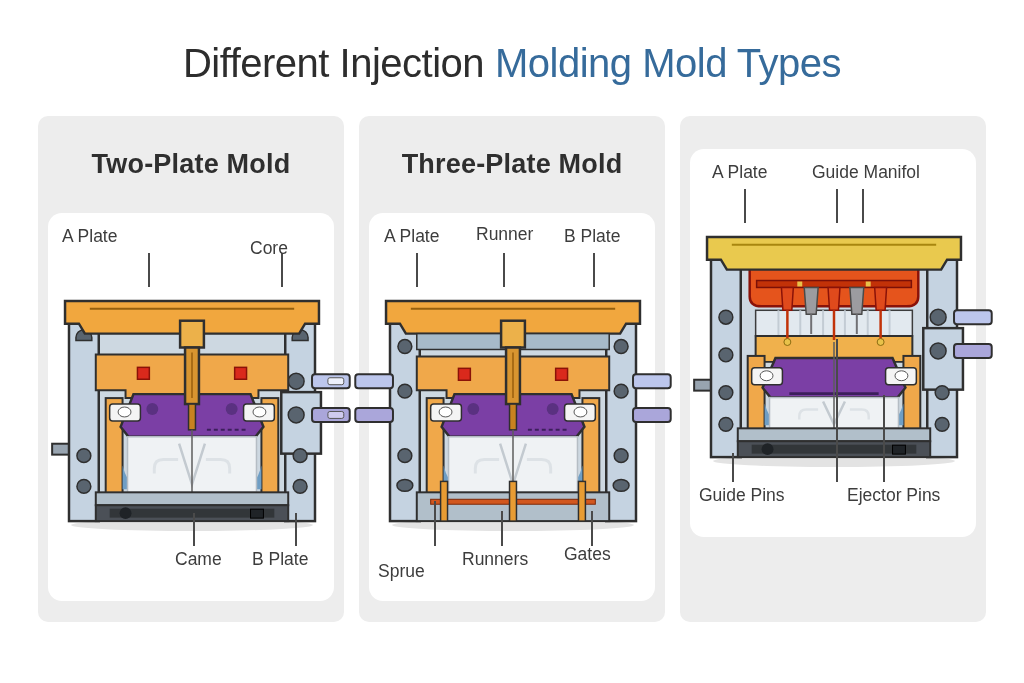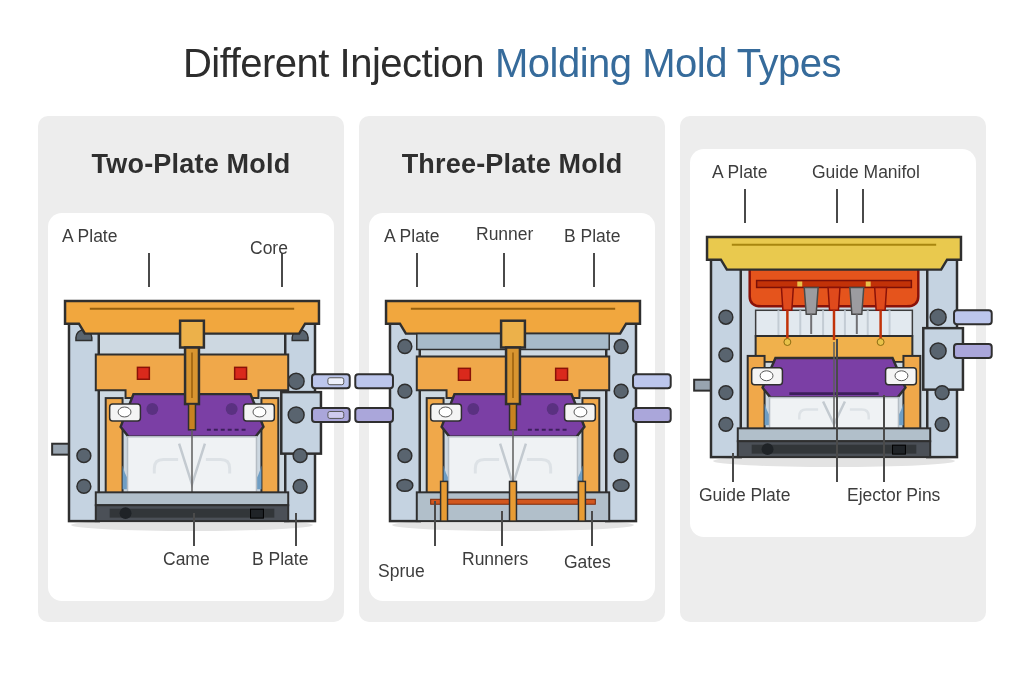--- a/index.html
+++ b/index.html
@@ -138,21 +138,21 @@
         <path d="M135,144 V207" stroke="#5c5c5c" stroke-width="1.5"></path>
         <rect x="38" y="207" width="194" height="13" fill="#b1bfca" stroke="#2f2f2f" stroke-width="2"></rect>
         <rect x="38" y="220" width="194" height="16" fill="#4b5057" stroke="#2f2f2f" stroke-width="2"></rect>
         <rect x="52" y="223.5" width="166" height="9" fill="#323639"></rect>
         <circle cx="68" cy="228" r="6" fill="#1f2327"></circle>
         <rect x="194" y="224" width="13" height="9" fill="#1f2327" stroke="#000" stroke-width="1"></rect>
       </svg>
 
       <div class="leader" style="left:145px; top:300px; height:33px"></div>
       <div class="leader" style="left:247px; top:300px; height:33px"></div>
-      <span class="lbl" style="left:115px; top:336px">Came</span>
+      <span class="lbl" style="left:127px; top:336px">Came</span>
       <span class="lbl" style="left:204px; top:336px">B Plate</span>
     </div>
   </div>
 
   <div class="panel">
     <div class="panel-title">Three-Plate Mold</div>
     <div class="card">
 
       <span class="lbl" style="left:15px; top:13px">A Plate</span>
       <span class="lbl" style="left:107px; top:11px">Runner</span>
@@ -215,21 +215,21 @@
           <rect x="131.5" y="196" width="7" height="40"></rect>
           <rect x="201" y="196" width="7" height="40"></rect>
         </g>
       </svg>
 
       <div class="leader" style="left:65px; top:288px; height:45px"></div>
       <div class="leader" style="left:132px; top:298px; height:35px"></div>
       <div class="leader" style="left:222px; top:298px; height:35px"></div>
       <span class="lbl" style="left:9px; top:348px">Sprue</span>
       <span class="lbl" style="left:93px; top:336px">Runners</span>
-      <span class="lbl" style="left:195px; top:339px">Gates</span>
+      <span class="lbl" style="left:195px; top:331px">Gates</span>
     </div>
   </div>
 
   <div class="panel">
     <div class="card">
 
       <span class="lbl" style="left:22px; top:13px">A Plate</span>
       <span class="lbl" style="left:122px; top:13px">Guide Manifol</span>
       <div class="leader" style="left:54px; top:40px; height:34px"></div>
       <div class="leader" style="left:146px; top:40px; height:34px"></div>
@@ -298,18 +298,18 @@
 
         <rect x="38" y="207" width="194" height="13" fill="#b1bfca" stroke="#2f2f2f" stroke-width="2"></rect>
         <rect x="38" y="220" width="194" height="16" fill="#4b5057" stroke="#2f2f2f" stroke-width="2"></rect>
         <rect x="52" y="223.5" width="166" height="9" fill="#323639"></rect>
         <circle cx="68" cy="228" r="6" fill="#1f2327"></circle>
         <rect x="194" y="224" width="13" height="9" fill="#1f2327" stroke="#000" stroke-width="1"></rect>
       </svg>
 
       <div class="leader" style="left:42px; top:304px; height:29px"></div>
       <div class="leader" style="left:193px; top:246px; height:87px"></div>
-      <span class="lbl" style="left:9px; top:336px">Guide Plate</span>
+      <span class="lbl" style="left:9px; top:336px">Guide Pins</span>
       <span class="lbl" style="left:157px; top:336px">Ejector Pins</span>
     </div>
   </div>
 
 </div>
 
 </body></html>

